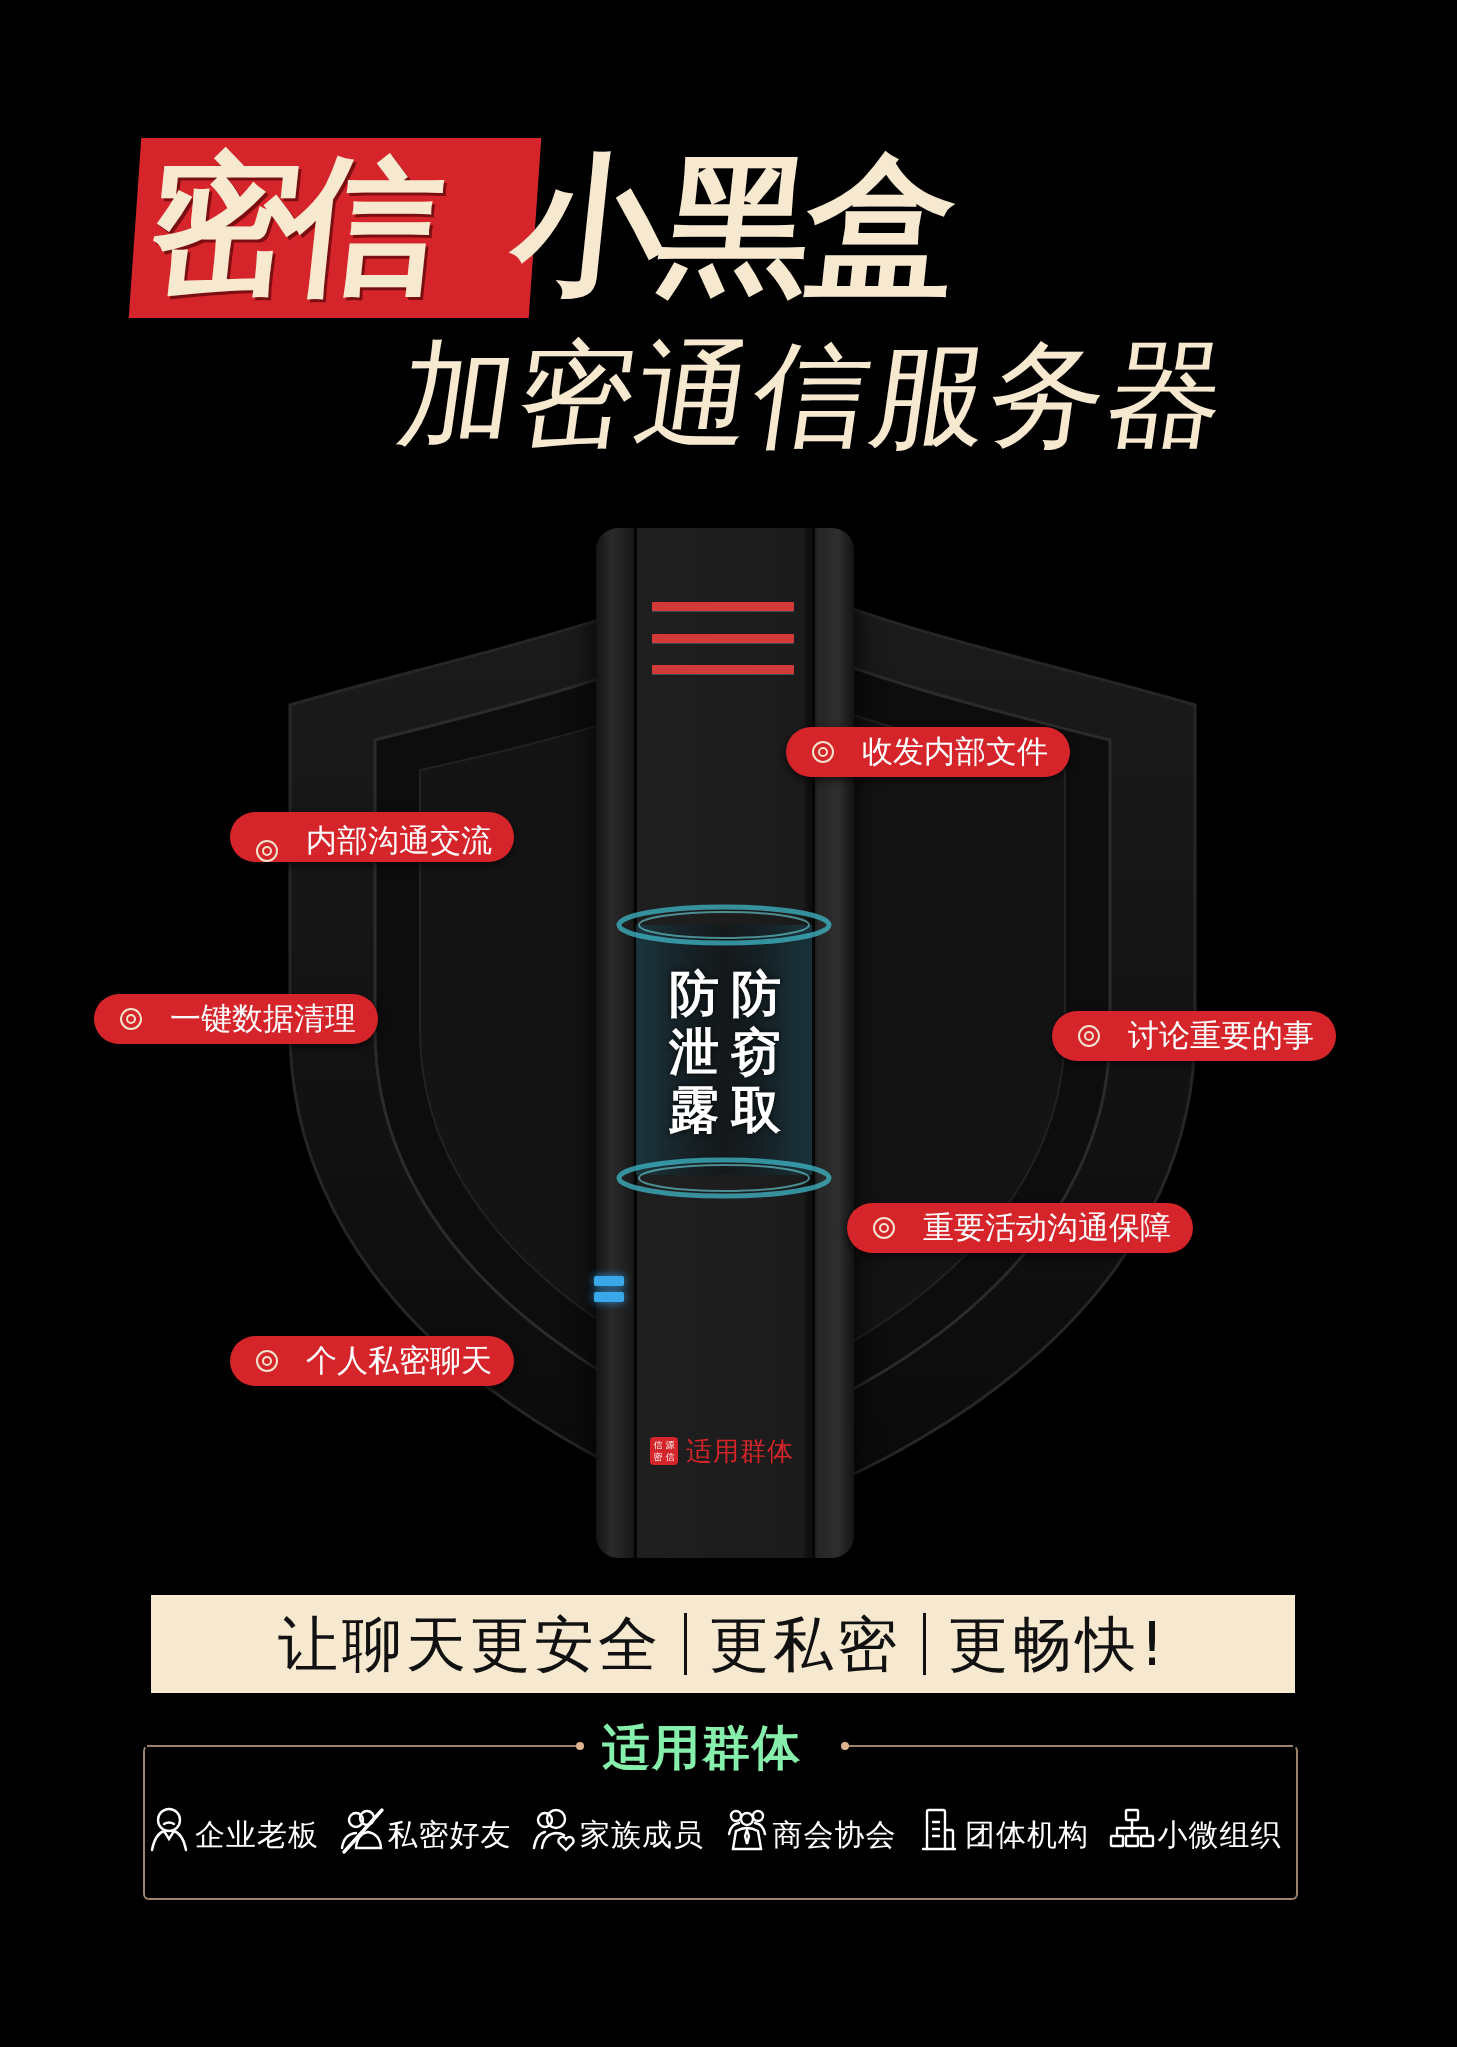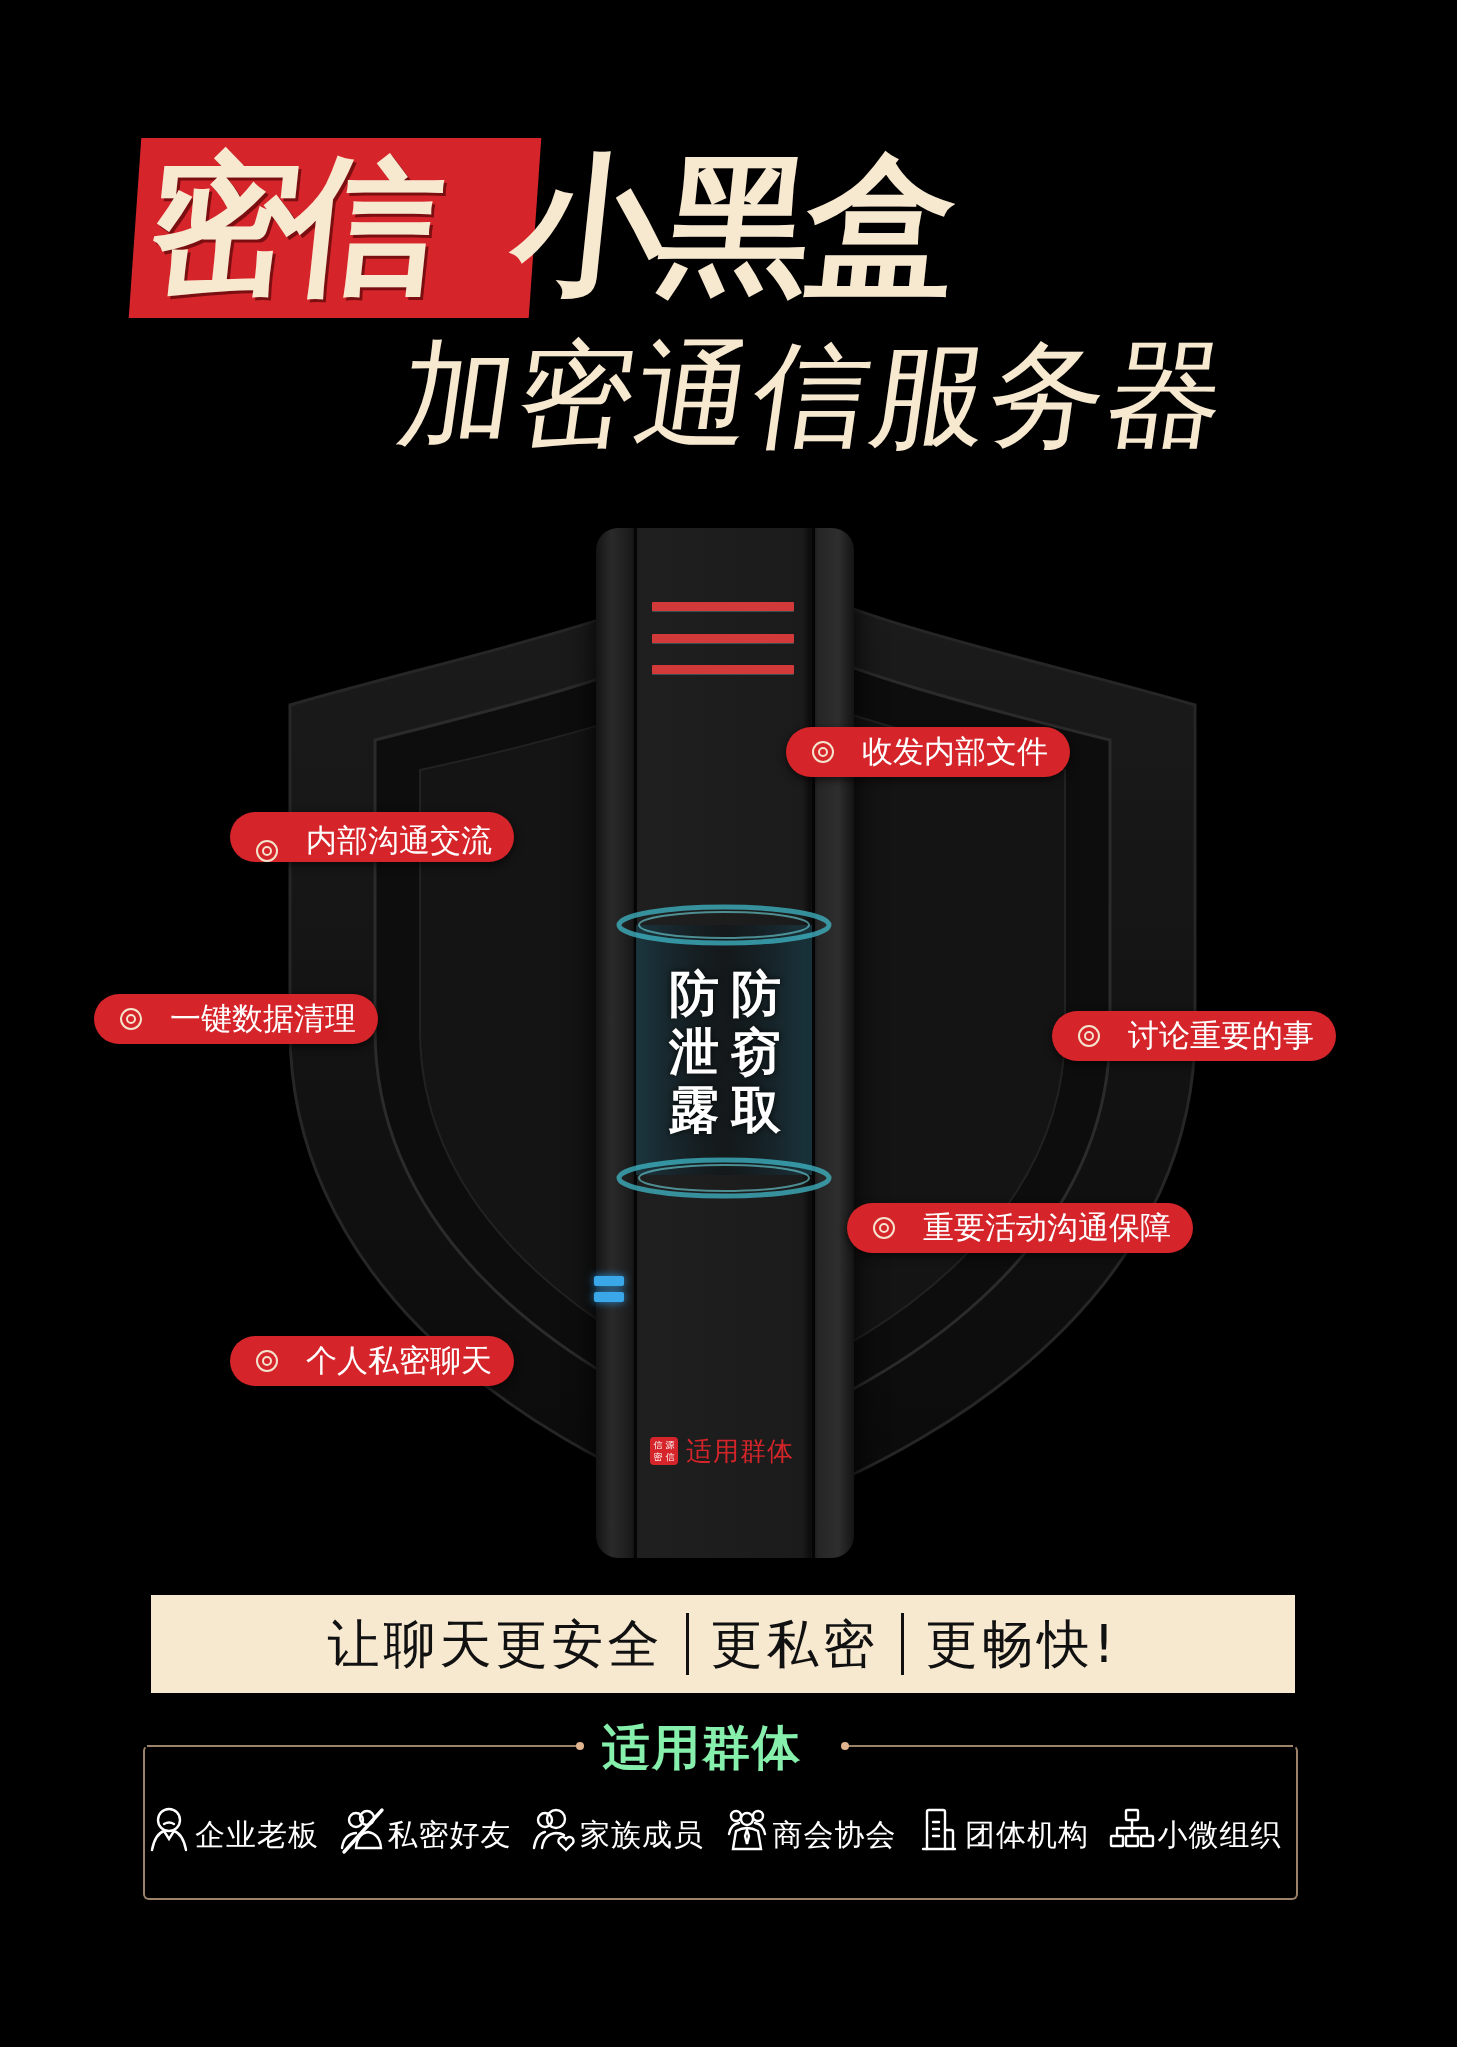--- a/index.html
+++ b/index.html
@@ -45,21 +45,21 @@
   .pill { height:50px; border-radius:25px; background:#d5252a; display:flex; align-items:center;
           padding:0 22px 0 26px; box-sizing:border-box; color:#fff; font-size:31px; white-space:nowrap;
           box-shadow:0 3px 8px rgba(0,0,0,0.6); }
   .pill-icon { width:22px; height:22px; border:2px solid #f4e3cc; border-radius:50%; position:relative;
                margin-right:28px; flex:0 0 auto; box-sizing:border-box; }
   .pill-icon::after { content:""; position:absolute; left:4px; top:4px; width:10px; height:10px;
                       border:2px solid #f4e3cc; border-radius:50%; box-sizing:border-box; }
 
   
   .slogan { left:151px; top:1595px; width:1144px; height:98px; background:#f7e8d0;
-            color:#111; font-size:52px; line-height:98px; text-align:center; letter-spacing:4px;
+            color:#111; font-size:60px; line-height:98px; text-align:center; letter-spacing:4px;
             white-space:nowrap; }
   .slogan .sep { display:inline-block; width:3px; height:62px; background:#111; vertical-align:middle;
                  margin:0 22px; position:relative; top:-4px; }
 
   
   .aud-box { left:143px; top:1745px; width:1155px; height:155px; border:2px solid #9c8268;
              border-radius:6px; border-top-color:transparent; box-sizing:border-box; }
   .aud-line { top:1745px; height:2px; background:#9c8268; }
   .aud-dot { width:8px; height:8px; border-radius:50%; background:#e0b48f; top:1742px; }
   .aud-title { left:572px; top:1712px; width:260px; height:70px; font-size:48px; font-weight:bold;

